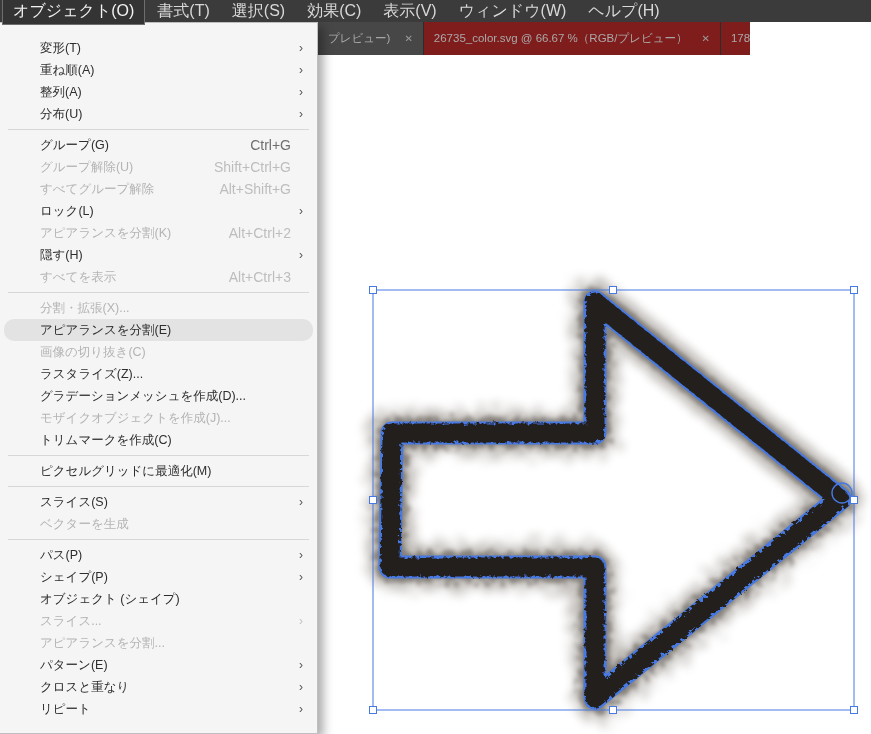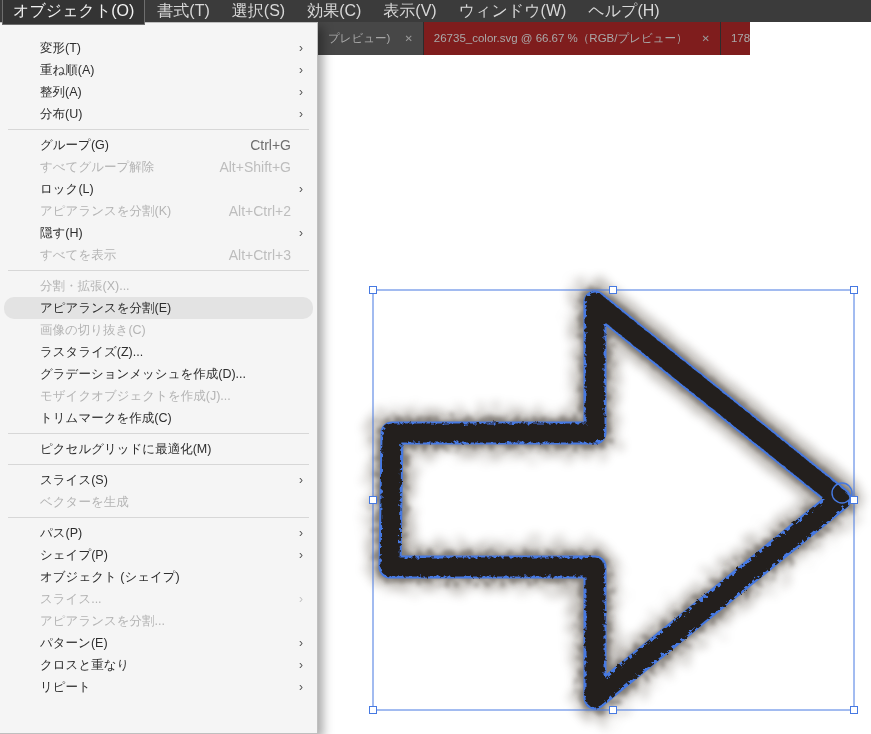--- a/index.html
+++ b/index.html
@@ -152,20 +152,25 @@
 
     <span class="menu-item-arrow">›</span>
   </div>
         <div class="menu-sep"></div>
         <div class="menu-item">
     <span class="menu-item-label">グループ(G)</span>
     <span class="menu-item-shortcut">Ctrl+G</span>
 
   </div>
         <div class="menu-item disabled">
+    <span class="menu-item-label">グループ解除(U)</span>
+    <span class="menu-item-shortcut">Shift+Ctrl+G</span>
+
+  </div>
+        <div class="menu-item disabled">
     <span class="menu-item-label">すべてグループ解除</span>
     <span class="menu-item-shortcut">Alt+Shift+G</span>
 
   </div>
         <div class="menu-item">
     <span class="menu-item-label">ロック(L)</span>
 
     <span class="menu-item-arrow">›</span>
   </div>
         <div class="menu-item disabled">

